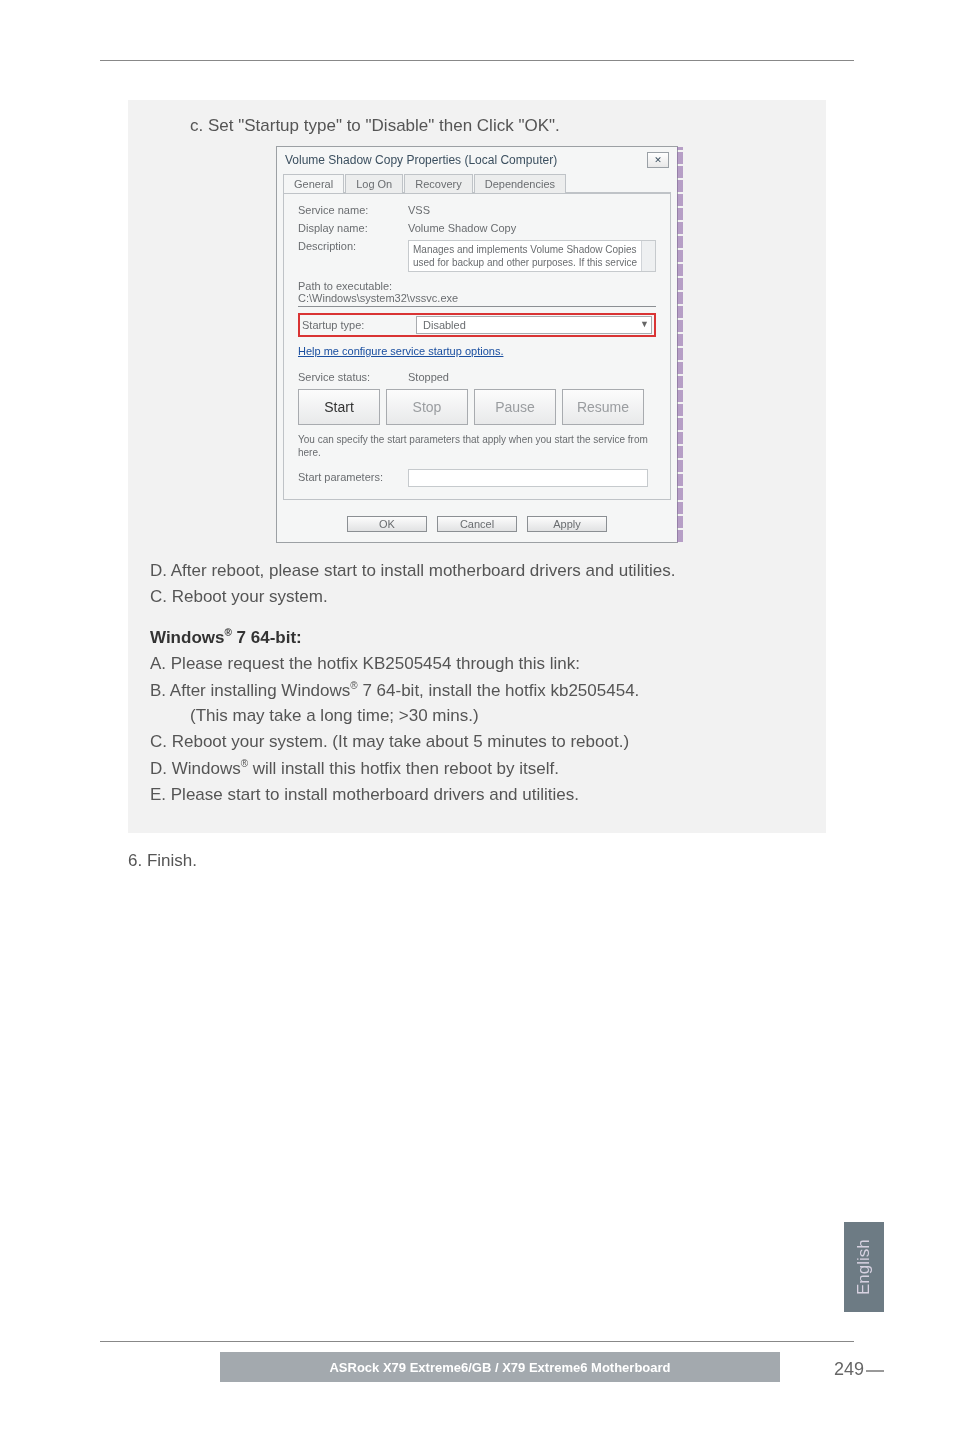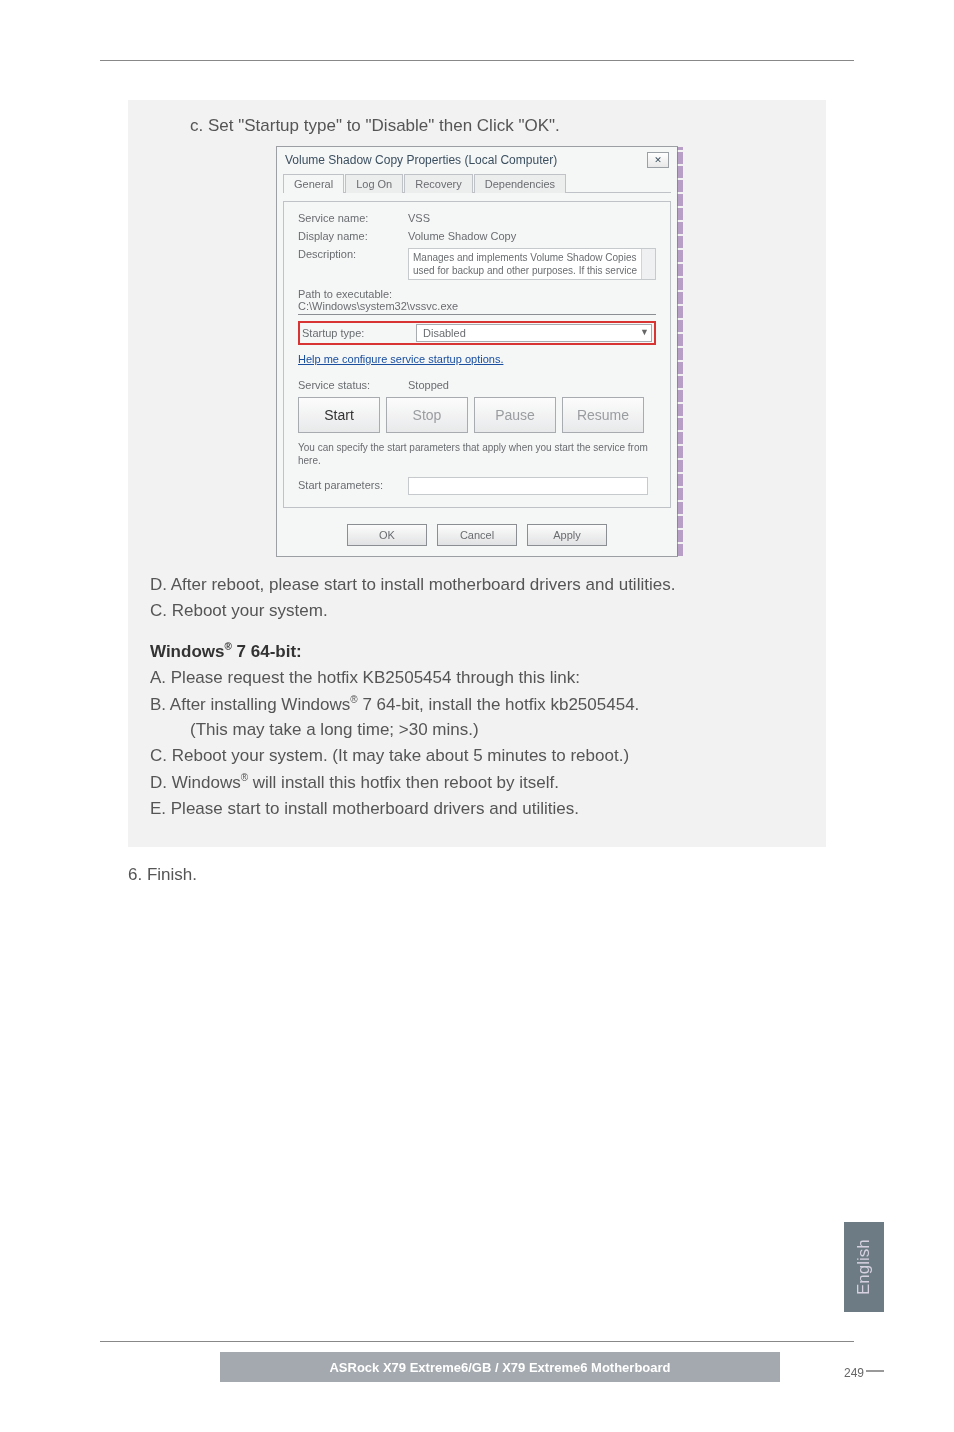--- a/index.html
+++ b/index.html
@@ -71,21 +71,21 @@
     .tab {
       padding: 3px 10px;
       border: 1px solid #bfc3c7;
       border-bottom: none;
       background: #eceded;
       margin-right: 1px;
       position: relative;
       top: 1px;
     }
     .tab.active { background: #f5f6f6; }
-    .dbody { padding: 10px 14px 6px; border: 1px solid #bfc3c7; margin: 8px 6px 6px; }
+    .dbody { padding: 10px 14px 6px; border: 1px solid #bfc3c7; margin: 0 6px 6px; }
     .drow { display: flex; margin-bottom: 6px; align-items: flex-start; }
     .dlabel { width: 110px; }
     .dval { flex: 1; }
     .desc-box { flex: 1; border: 1px solid #c6cacd; background: #fff; padding: 2px 4px; position: relative; font-size: 10px; line-height: 1.3; }
     .desc-scroll { position: absolute; right: 0; top: 0; bottom: 0; width: 14px; border-left: 1px solid #d0d4d8; background: #eef0f1; }
     .path-box { border-bottom: 1px solid #8b8f93; padding: 2px 0; margin-top: -2px; }
     .redbox {
       border: 2px solid #d93434;
       padding: 1px 2px;
       display: flex;
@@ -113,21 +113,21 @@
     }
     .dbtn.enabled { color: #333; }
     .param-field {
       width: 240px; height: 18px;
       border: 1px solid #c6cacd;
       background: #fff;
       margin-top: 2px;
     }
     .dlg-footer { display: flex; justify-content: center; gap: 10px; padding: 10px 0; }
     .ftbtn {
-      width: 80px; height: 22px;
+      width: 80px; height: 16px;
       border: 1px solid #8b8f93;
       background: linear-gradient(#fcfcfc,#e1e2e3);
       font-size: 11px;
       display: flex; align-items: center; justify-content: center;
     }
     .striped-edge {
       position: absolute;
       right: -6px;
       top: 0;
       bottom: 0;
@@ -168,21 +168,21 @@
       background: #a3a9ae;
       color: #fff;
       font-size: 13px;
       font-weight: bold;
       display: flex; align-items: center; justify-content: center;
     }
     .pagenum {
       position: absolute;
       right: 90px;
       bottom: 52px;
-      font-size: 12px;
+      font-size: 18px;
       color: #666;
       text-align: center;
     }
     .pagenum-dash {
       position: absolute;
       right: 70px;
       bottom: 60px;
       width: 18px;
       height: 2px;
       background: #999;

